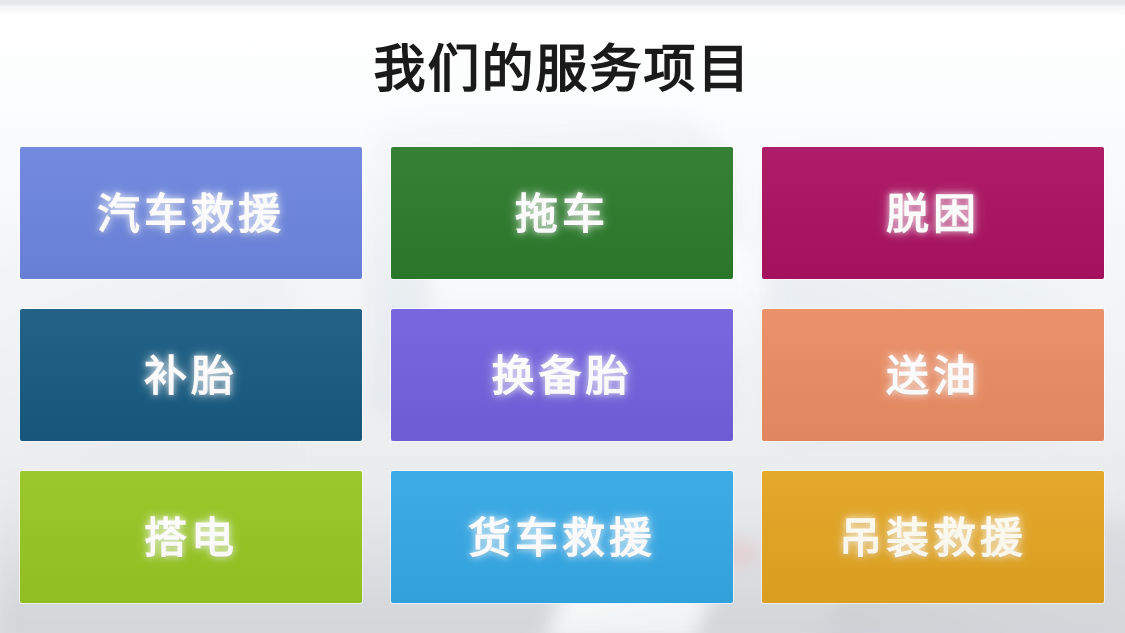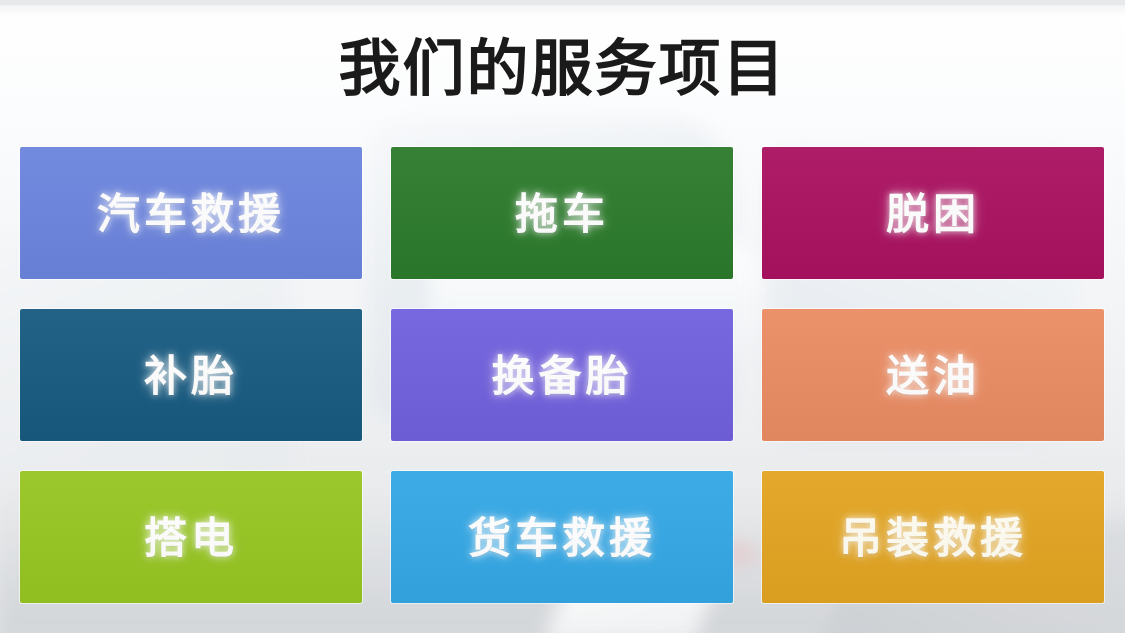--- a/index.html
+++ b/index.html
@@ -125,21 +125,21 @@
     width: 1125px;
     height: 128px;
     z-index: 3;
     display: flex;
     align-items: center;
     justify-content: center;
     background: transparent;
   }
   .page-title {
     font-family: "DejaVu Sans", "Liberation Sans", sans-serif;
-    font-size: 62px;
+    font-size: 52px;
     font-weight: 700;
     color: #1a1a1a;
     letter-spacing: 2px;
     line-height: 1;
     padding-top: 10px;
     white-space: nowrap;
   }
 
   
   .tile-grid {

